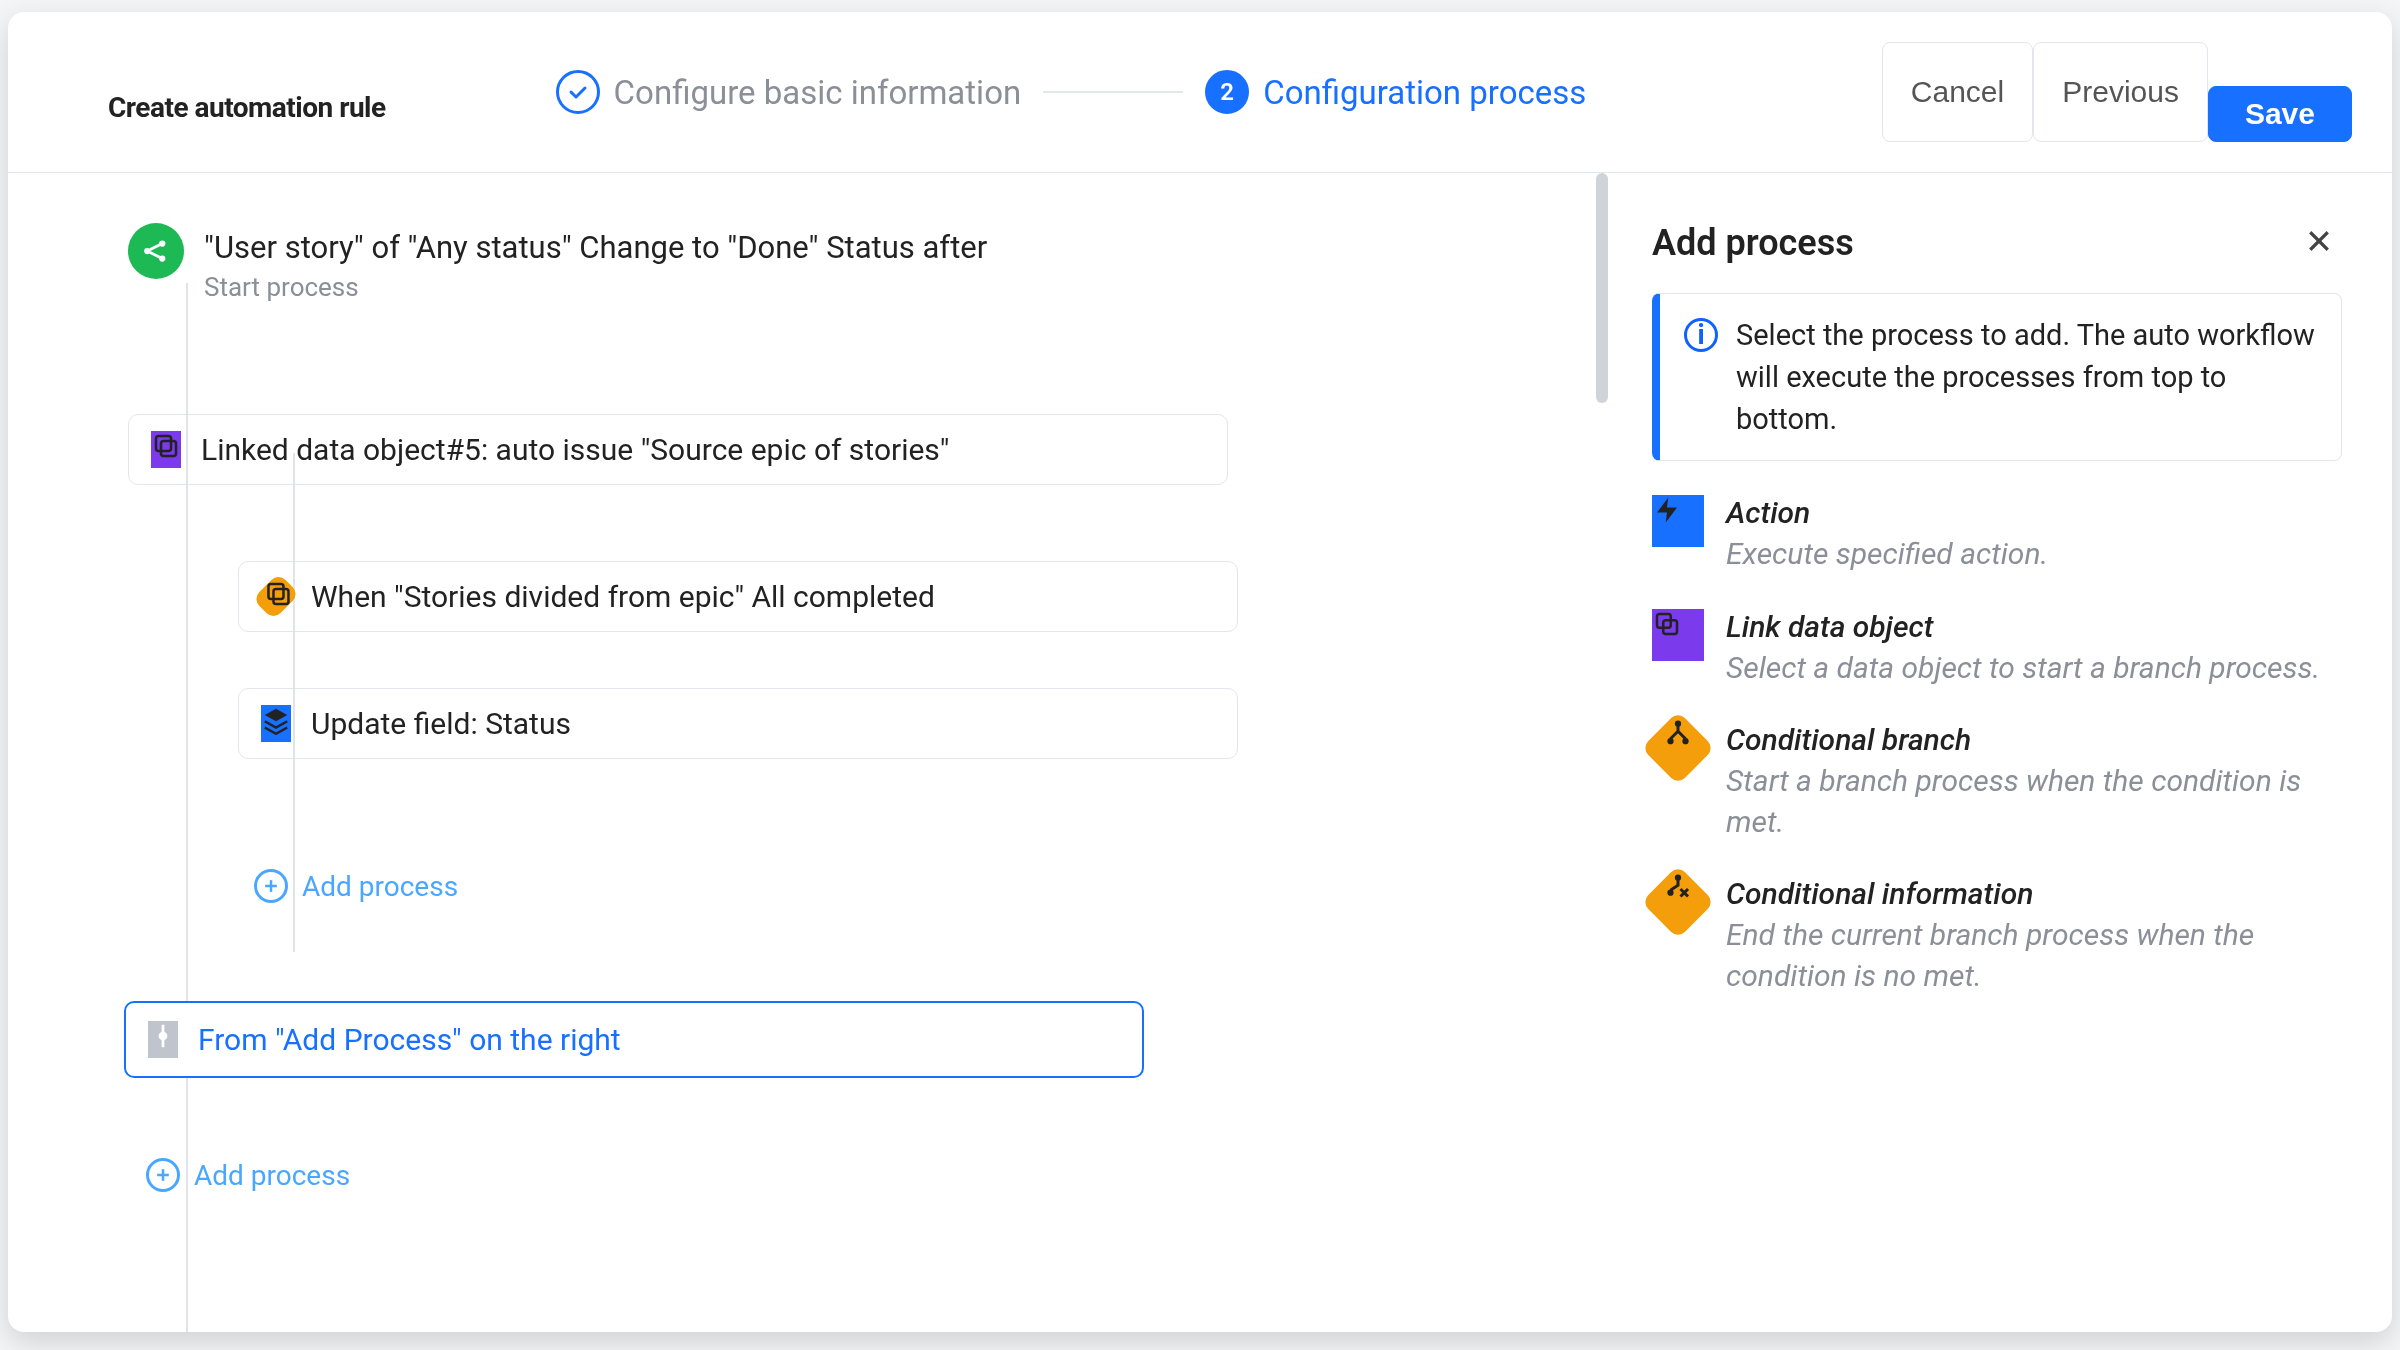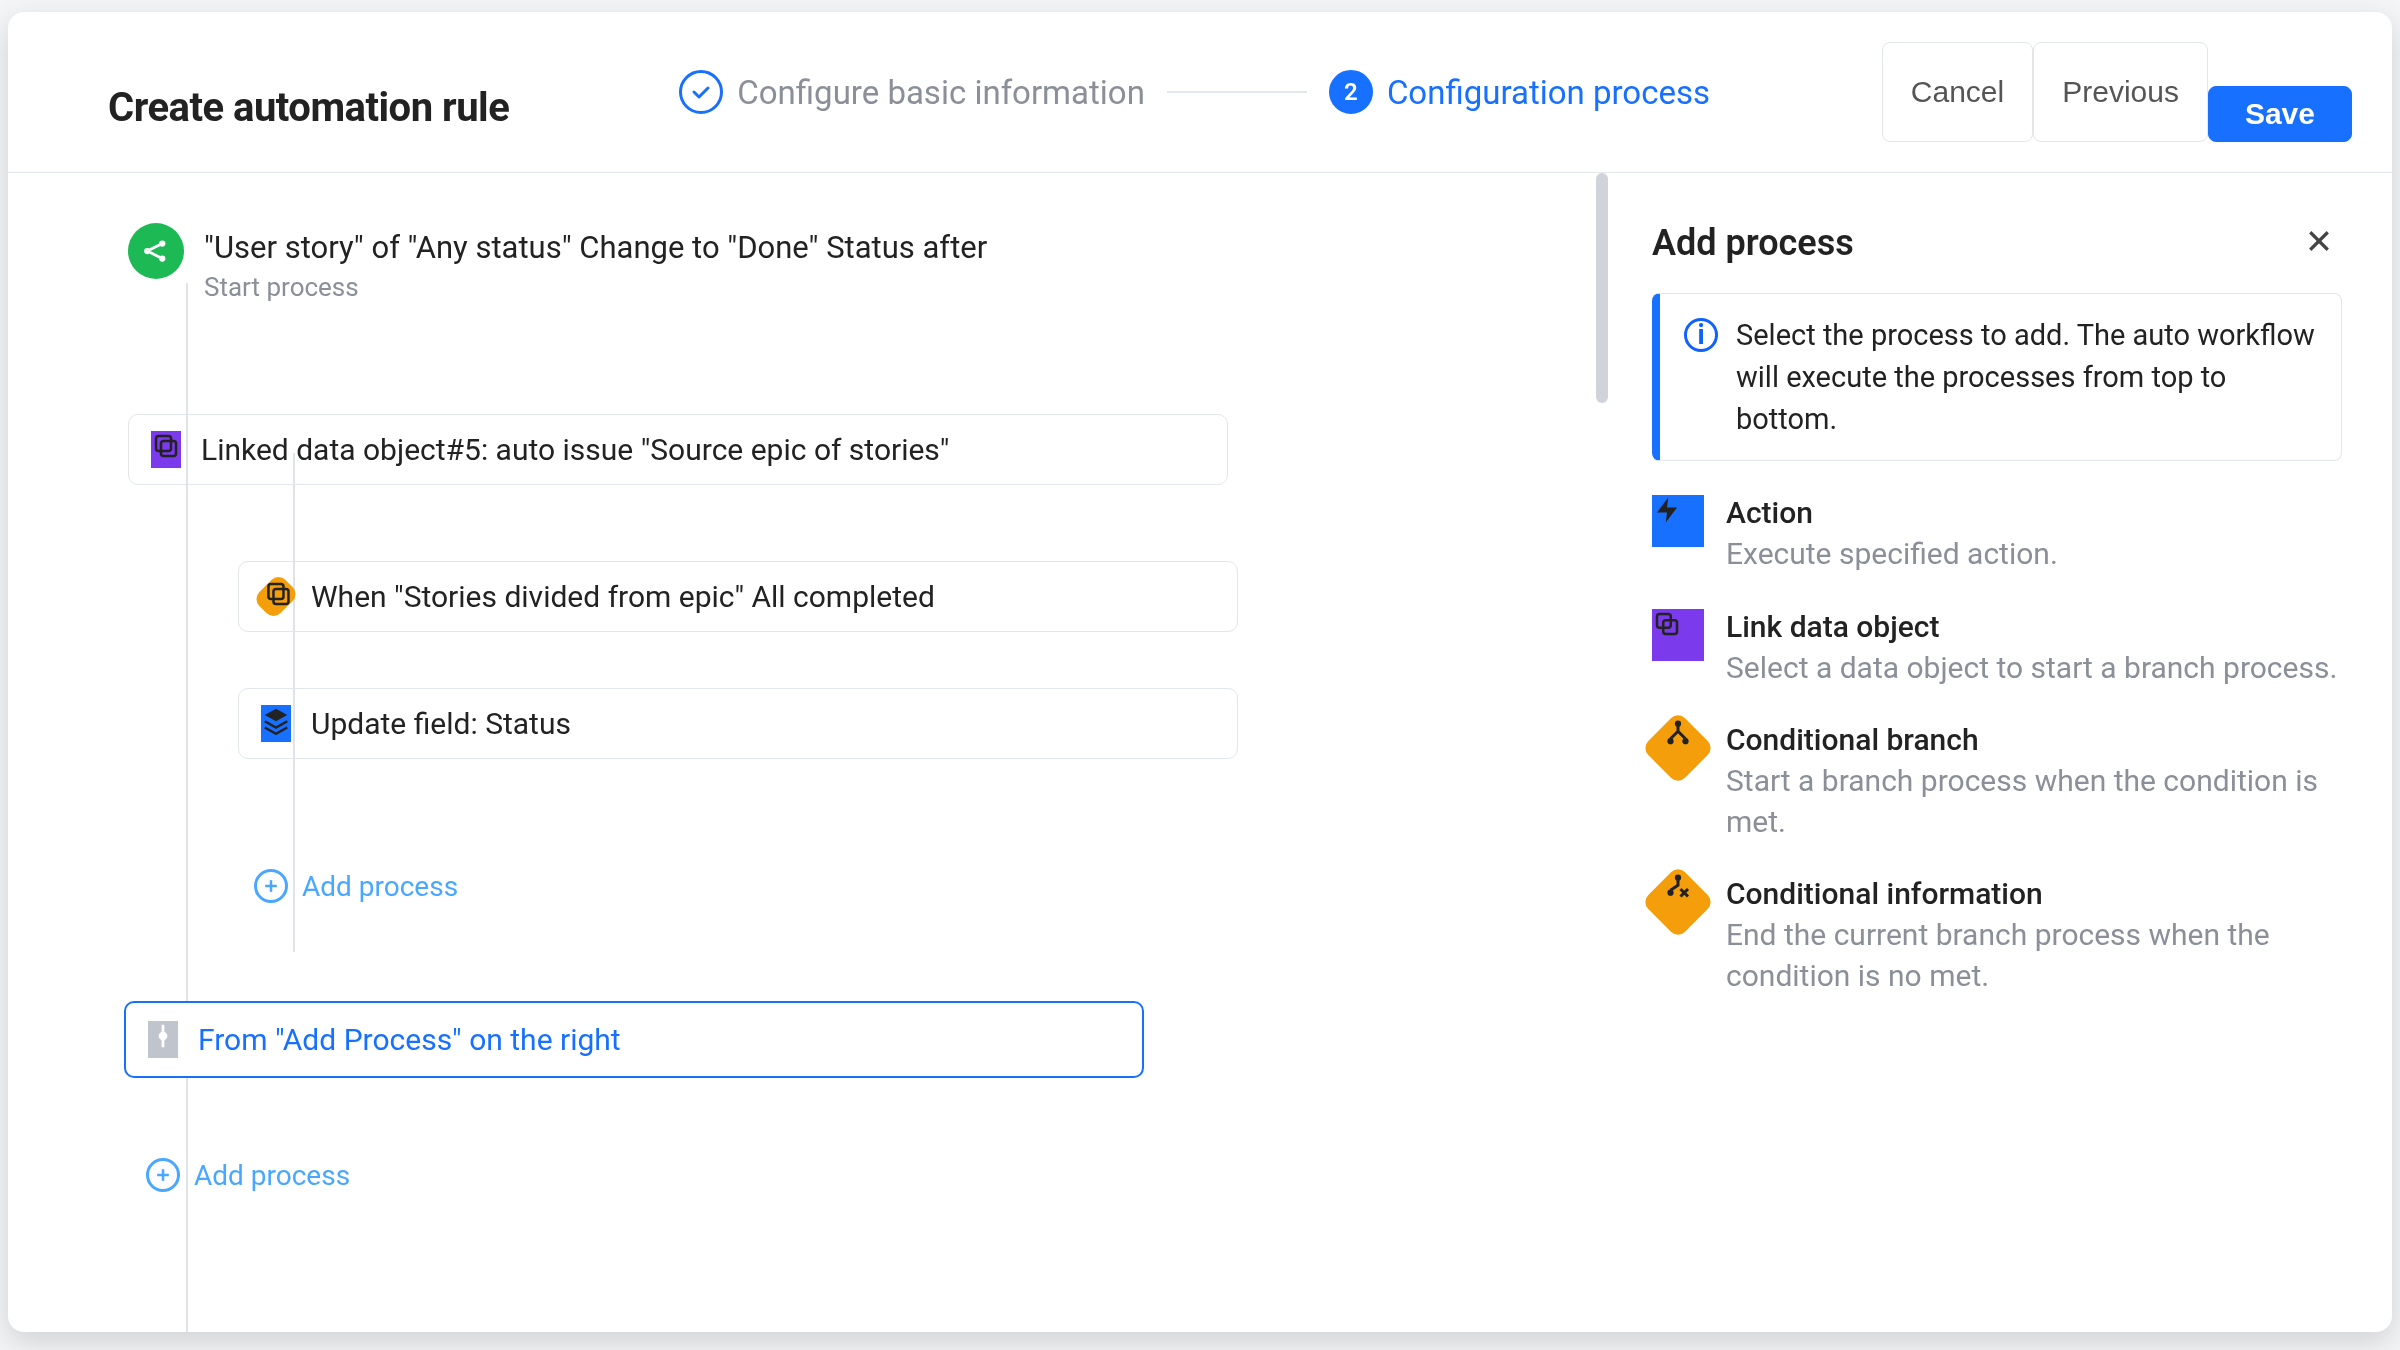--- a/index.html
+++ b/index.html
@@ -39,21 +39,21 @@
     flex-direction: column;
   }
   
   .header {
     display: flex;
     align-items: center;
     padding: 30px 40px 30px 100px;
     border-bottom: 1px solid var(--border);
   }
   .page-title {
-    font-size: 40px;
+    font-size: 28px;
     font-weight: 700;
     letter-spacing: -0.5px;
     margin-top: 30px;
   }
   .stepper {
     display: flex;
     align-items: center;
     gap: 22px;
     margin-left: 170px;
   }
@@ -255,20 +255,21 @@
     display:flex; align-items:center; justify-content:center;
     font-weight: 700;
     margin-top: 4px;
   }
   .info-box .text { font-size: 29px; line-height: 1.45; color: #222; }
 
   .proc-option {
     display: flex; gap: 22px;
     margin-top: 34px;
     cursor: pointer;
+    font-style: italic;
   }
   .proc-option .icon-badge { flex: 0 0 52px; width:52px; height:52px; }
   .proc-option .meta .t { font-size: 30px; font-weight: 500; color: #222; }
   .proc-option .meta .d { font-size: 30px; color: var(--muted); margin-top: 4px; line-height: 1.35; }
 
   .connector {
     height: 76px;
   }
 </style>
 </head>

